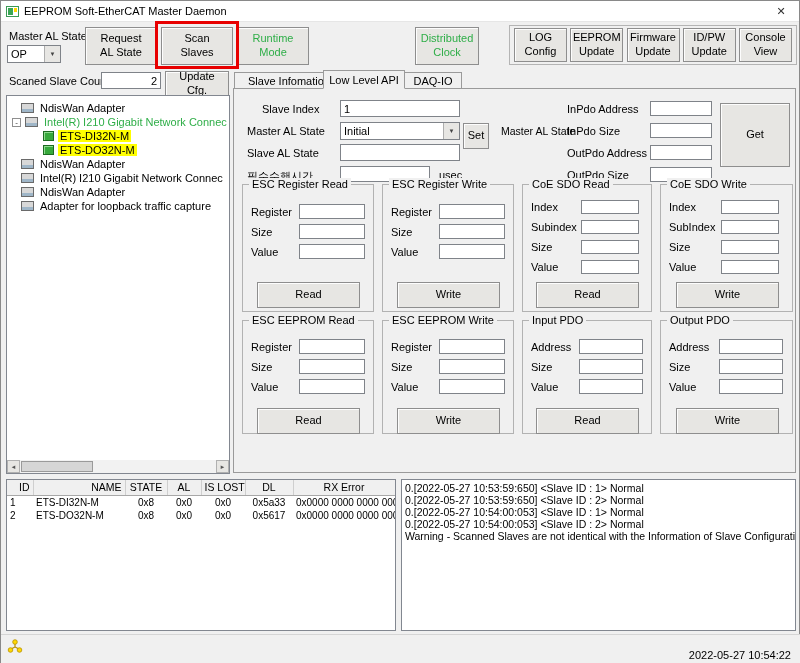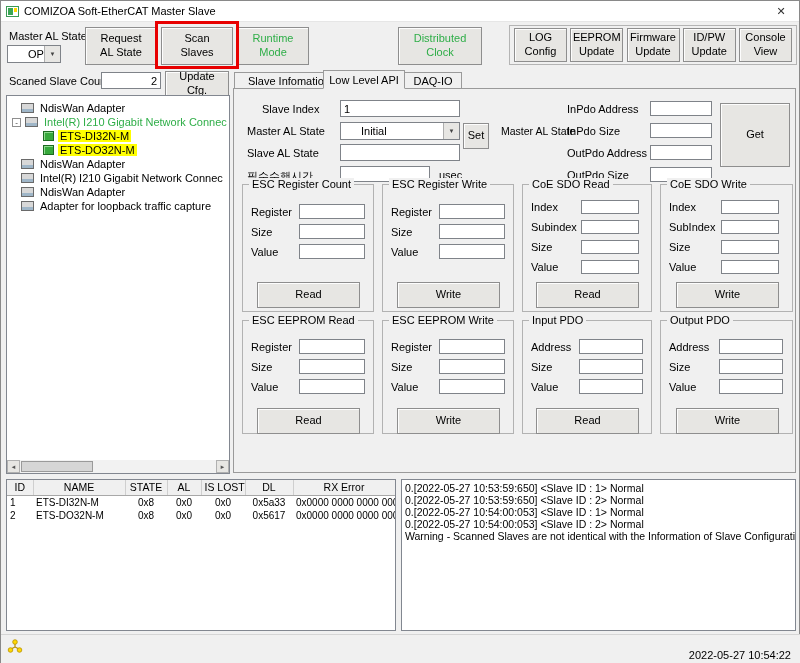--- a/index.html
+++ b/index.html
@@ -11,21 +11,21 @@
   .titlebar{position:absolute;left:0;top:0;width:100%;height:21px;background:#fff;display:flex;align-items:center;border-bottom:1px solid #e6e6e6}
   .title-text{margin-left:5px;font-size:11px;white-space:nowrap}
   .app-icon{margin-left:5px;display:flex;align-items:center}
   .close-btn{position:absolute;right:0;top:0;width:36px;height:20px;display:flex;align-items:center;justify-content:center;font-size:11px;color:#333;cursor:default}
   
   .lbl{position:absolute;font-size:11px;white-space:nowrap}
   .btn{background:#e7e6e3;border:1px solid #8e8e8e;box-shadow:inset 1px 1px 0 #fdfdfd;font-family:inherit;font-size:11px;color:#000;display:flex;align-items:center;justify-content:center;text-align:center;white-space:pre-line;line-height:1.25;padding:12px}
   .btn.green{color:#2fae48}
   .inp{position:absolute;background:#fff;border:1px solid #7f8389;font:11px "Liberation Sans",sans-serif;padding:0 3px}
   .combo{position:absolute;background:#fff;border:1px solid #7f8389;display:flex;align-items:stretch}
-  .combo-val{flex:1;display:flex;align-items:center;padding-left:20px;font-size:11px;overflow:hidden}
+  .combo-val{flex:1;display:flex;align-items:center;padding-left:3px;font-size:11px;overflow:hidden}
   .combo-arrow{width:16px;background:#e7e6e3;border-left:1px solid #aeaeae;display:flex;align-items:center;justify-content:center;font-size:6px;color:#444}
   
   .tool-group{position:absolute;left:508px;top:24px;width:288px;height:40px;border:1px solid #b4b4b4;display:flex;align-items:center;justify-content:space-between;padding:0 4px}
   .tool-group .btn{width:53px;height:34px}
   .hilite{position:absolute;left:154px;top:20px;width:84px;height:48px;border:3px solid #e80000;pointer-events:none;z-index:20}
   
   .tree{position:absolute;left:5px;top:94px;width:224px;height:379px;background:#fff;border:1px solid #828790;overflow:hidden;padding-top:5px}
   .titem{display:flex;align-items:center;height:14px;font-size:11px;white-space:nowrap}
   .tlabel{padding:0 2px}
   .tlabel.green{color:#2fae48}
@@ -42,21 +42,21 @@
   .tab.active{top:69px;height:19px;border-bottom:1px solid #f0f0f0;z-index:3}
   .panel{position:absolute;left:232px;top:87px;width:563px;height:385px;background:#f0f0f0;border:1px solid #9a9a9a;z-index:2}
   .grp{position:absolute;border:1px solid #b2b2b2}
   .grp-title{position:absolute;top:-7px;left:6px;background:#f0f0f0;padding:0 3px;font-size:11px;white-space:nowrap}
   .glabel{position:absolute;font-size:11px;white-space:nowrap}
   .ginp{position:absolute;height:15px;background:#fff;border:1px solid #7f8389;font:10.5px "Liberation Sans",sans-serif;padding:0 2px}
   .gbtn{position:absolute;height:17px}
   
   .table-wrap{position:absolute;left:5px;top:478px;width:390px;height:152px;background:#fff;border:1px solid #828790;overflow:hidden}
   .table-wrap table{border-collapse:collapse;table-layout:fixed;width:388px}
-  .table-wrap th{height:15px;background:#f0f0f0;border-right:1px solid #cfcfcf;border-bottom:1px solid #a8a8a8;font-weight:normal;font-size:10.5px;padding:0 3px;text-align:center;overflow:hidden;white-space:nowrap}
+  .table-wrap th{height:15px;background:#f0f0f0;border-right:1px solid #cfcfcf;border-bottom:1px solid #a8a8a8;font-weight:normal;font-size:10.5px;padding:0 3px;text-align:right;overflow:hidden;white-space:nowrap}
   .table-wrap th.c,.table-wrap td.c{text-align:center}
   .table-wrap td{font-size:10px;padding:1px 3px;white-space:nowrap;overflow:hidden}
   
   .log{position:absolute;left:400px;top:478px;width:395px;height:152px;background:#fff;border:1px solid #828790;padding:2px 3px;overflow:hidden}
   .log-line{font-size:10.5px;line-height:12px;white-space:nowrap}
   
   .statusbar{position:absolute;left:0;top:633px;width:800px;height:29px;background:#f0f0f0;border-top:1px solid #d5d5d5}
   .status-time{position:absolute;right:10px;top:14px;font-size:11px}
   .status-icon{position:absolute;left:6px;top:3px}
 </style>
@@ -66,37 +66,37 @@
 <div id="app">
 
   <div class="titlebar">
     <span class="app-icon">
       <svg width="13" height="13" viewBox="0 0 13 13">
           <rect x="0.5" y="1.5" width="12" height="10" fill="#ffffff" stroke="#3c9a55"></rect>
           <rect x="2" y="3" width="5" height="7" fill="#3aa655"></rect>
           <rect x="8" y="3" width="3" height="4" fill="#ffd800"></rect>
         </svg>
     </span>
-    <span class="title-text">COMIZOA Soft-EtherCAT Master Slave</span>
+    <span class="title-text">EEPROM Soft-EtherCAT Master Daemon</span>
     <span class="close-btn">✕</span>
   </div>
 
   <span class="lbl" style="left:8px;top:29px">Master AL State</span>
   <div class="combo" style="left:6px;top:44px;width:54px;height:18px">
     <span class="combo-val">OP</span>
     <span class="combo-arrow">▼</span>
   </div>
 
   <button class="btn abs" style="left:84px;top:26px;width:72px;height:38px">Request
 AL State</button>
   <button class="btn abs green" style="left:236px;top:26px;width:72px;height:38px">Runtime
 Mode</button>
   <button class="btn abs" style="left:160px;top:26px;width:72px;height:38px">Scan
 Slaves</button>
-  <button class="btn abs green" style="left:397px;top:26px;width:84px;height:38px">Distributed
+  <button class="btn abs green" style="left:414px;top:26px;width:64px;height:38px">Distributed
 Clock</button>
   <div class="hilite"></div>
 
   <div class="tool-group">
     <button class="btn">LOG
 Config</button>
     <button class="btn">EEPROM
 Update</button>
     <button class="btn">Firmware
 Update</button>
@@ -186,21 +186,21 @@
     <input class="ginp" style="left: 416px; top: 12px; width: 62px;">
     <span class="glabel" style="left:333px;top:36px">InPdo Size</span>
     <input class="ginp" style="left: 416px; top: 34px; width: 62px;">
     <span class="glabel" style="left:333px;top:58px">OutPdo Address</span>
     <input class="ginp" style="left: 416px; top: 56px; width: 62px;">
     <span class="glabel" style="left:333px;top:80px">OutPdo Size</span>
     <input class="ginp" style="left: 416px; top: 78px; width: 62px;">
     <button class="btn abs" style="left:486px;top:14px;width:70px;height:64px">Get</button>
 
     <div class="grp" style="left:8px;top:95px;width:132px;height:128px">
-      <span class="grp-title">ESC Register Count</span>
+      <span class="grp-title">ESC Register Read</span>
       <span class="glabel" style="left:8px;top:21px">Register</span>
       <input class="ginp" style="left: 56px; top: 19px; width: 66px;">
       <span class="glabel" style="left:8px;top:41px">Size</span>
       <input class="ginp" style="left: 56px; top: 39px; width: 66px;">
       <span class="glabel" style="left:8px;top:61px">Value</span>
       <input class="ginp" style="left: 56px; top: 59px; width: 66px;">
       <button class="btn gbtn" style="left:14px;top:97px;width:103px">Read</button>
     </div>
 
     <div class="grp" style="left:148px;top:95px;width:132px;height:128px">

